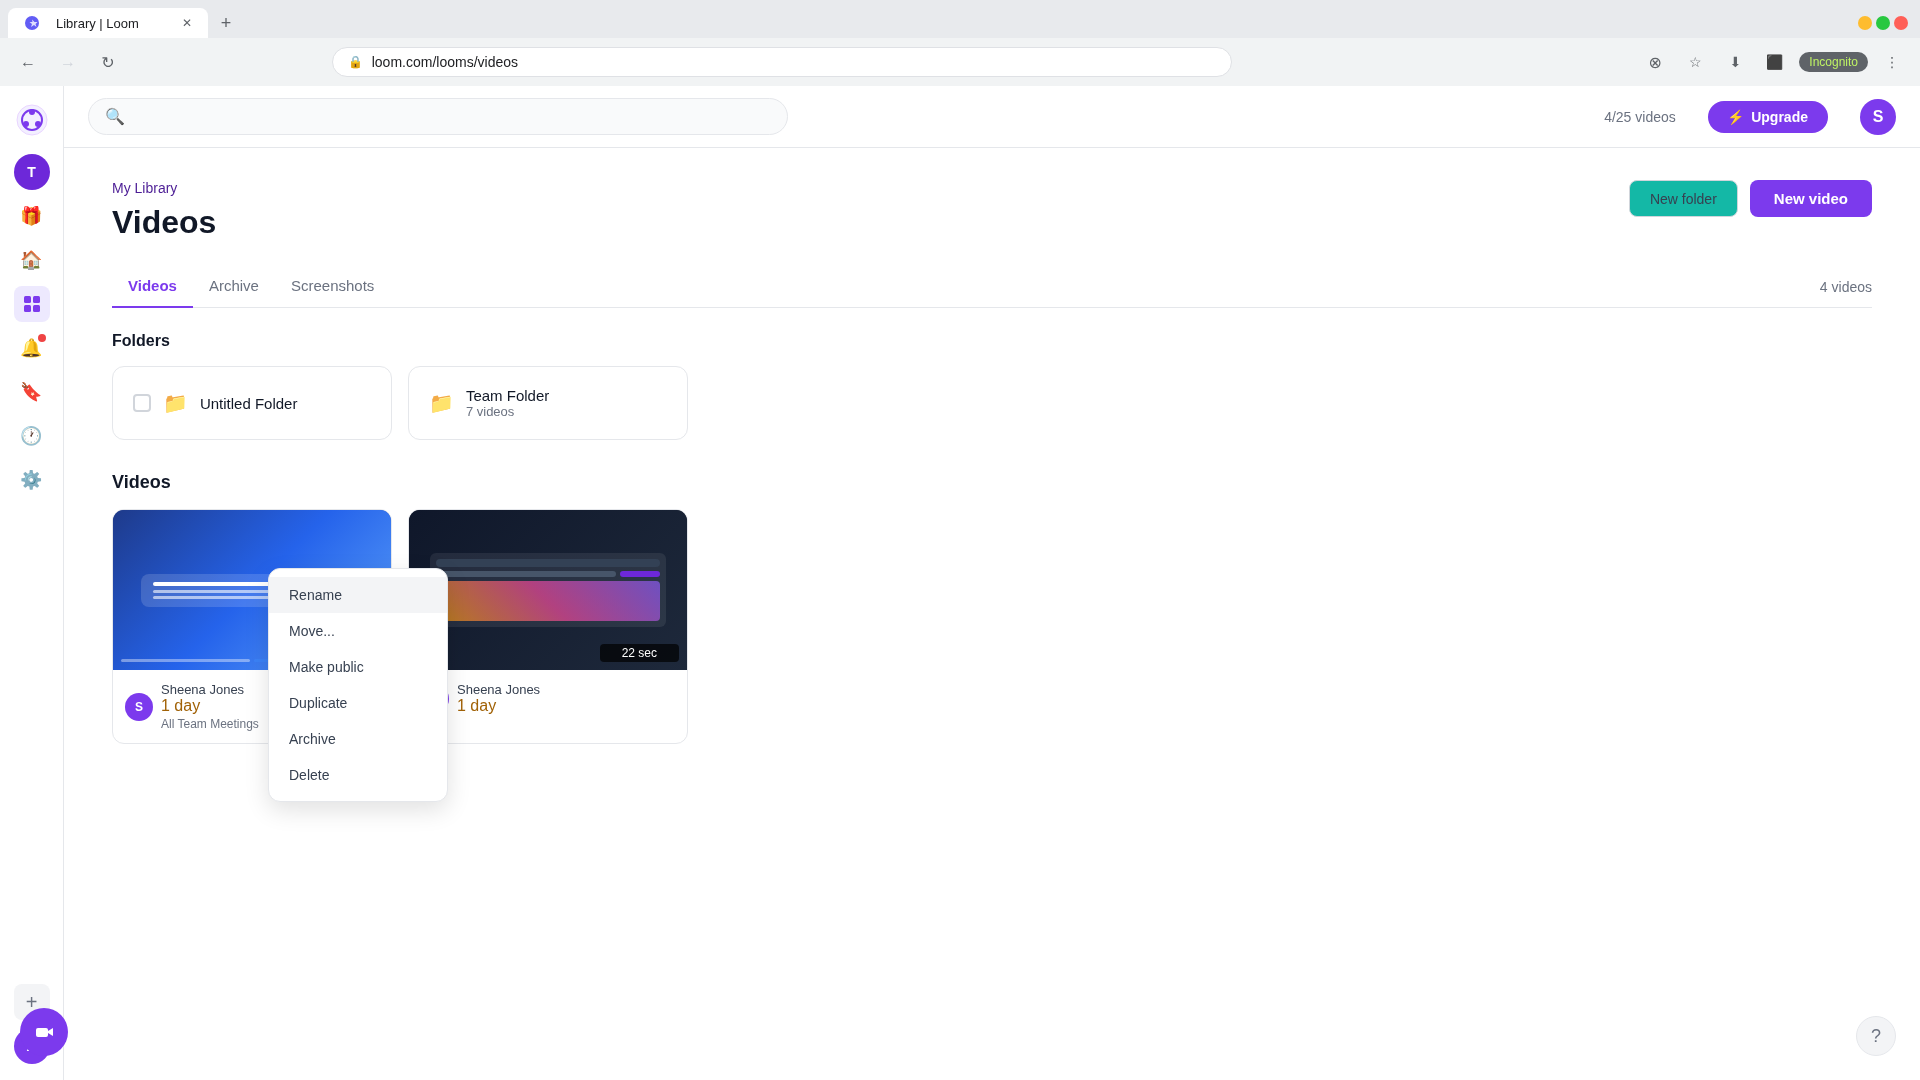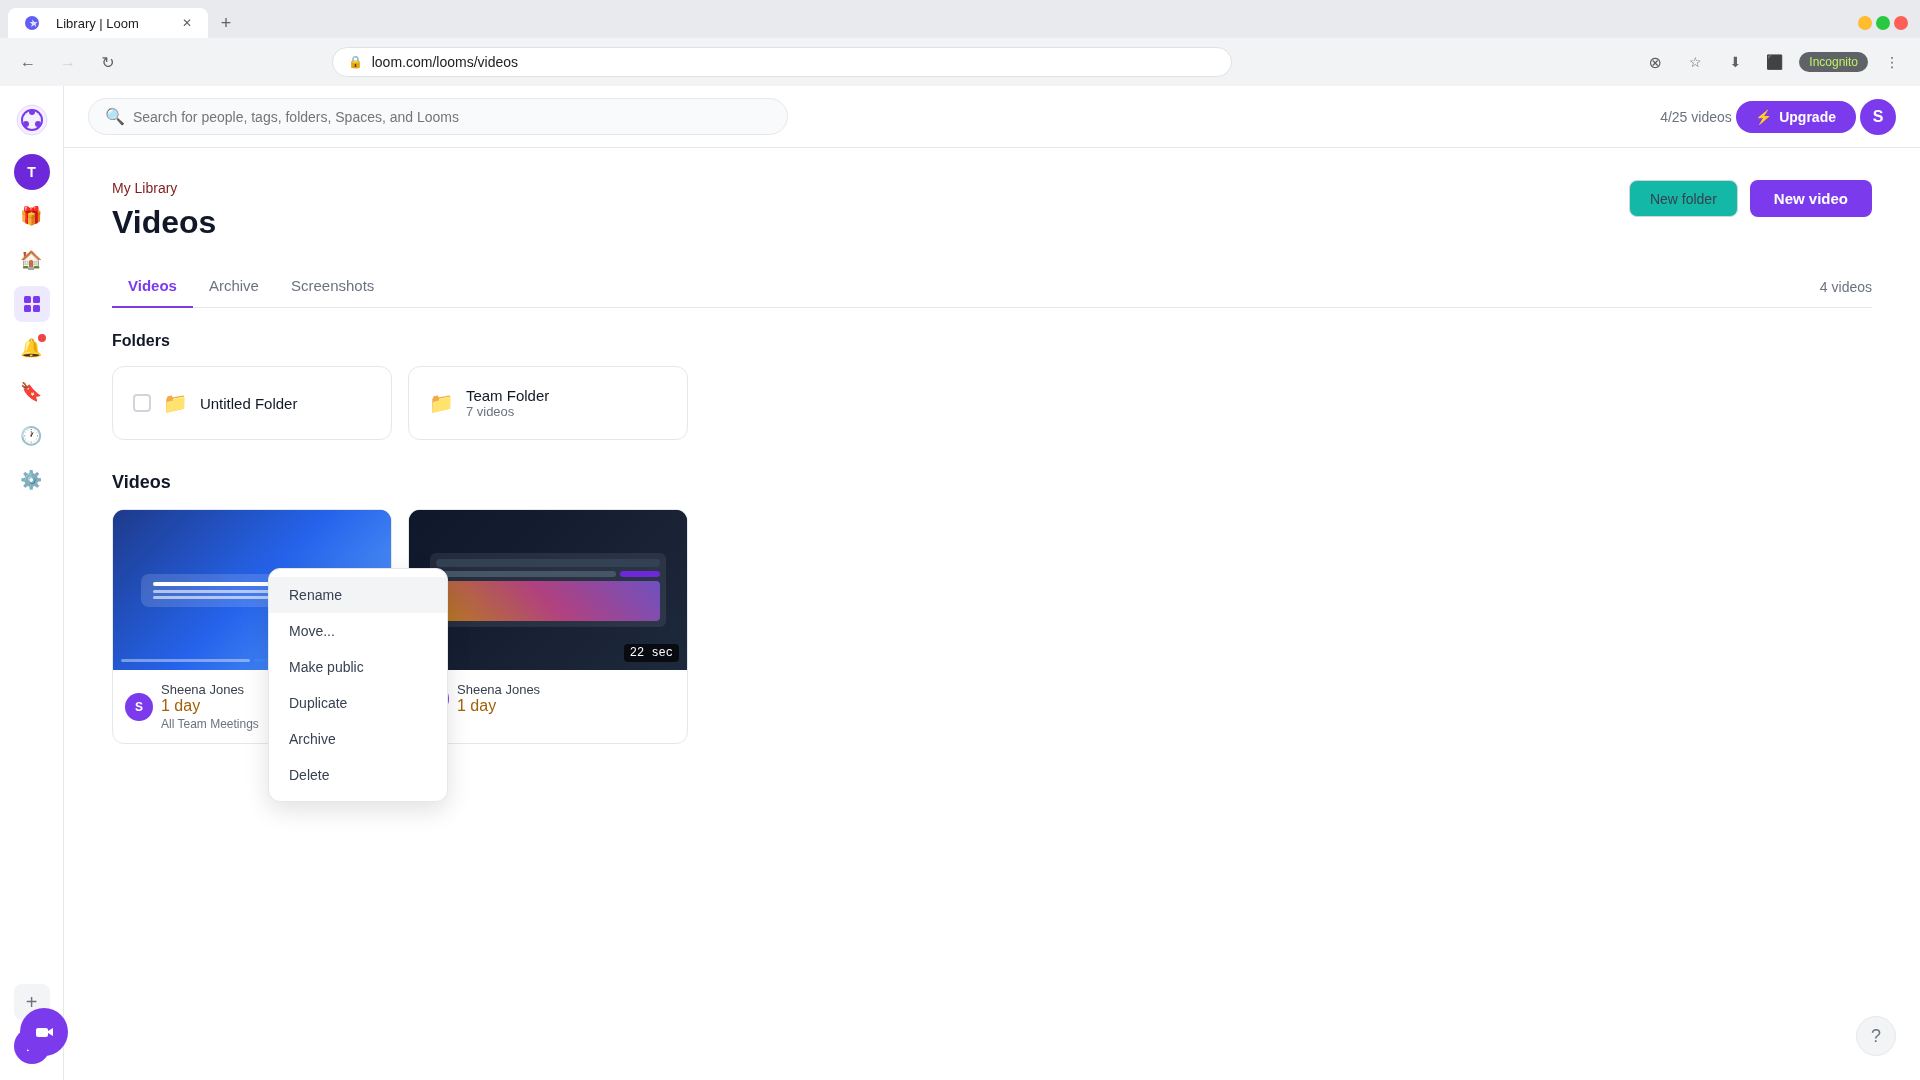--- a/index.html
+++ b/index.html
@@ -37,28 +37,28 @@
     .sidebar-user-avatar { width: 36px; height: 36px; border-radius: 50%; background: #7c3aed; color: #fff; display: flex; align-items: center; justify-content: center; font-size: 14px; font-weight: 600; cursor: pointer; }
 
     
     .main { flex: 1; display: flex; flex-direction: column; overflow: hidden; }
 
     
     .topbar { display: flex; align-items: center; padding: 12px 24px; border-bottom: 1px solid #e5e7eb; gap: 16px; }
     .search-box { flex: 1; max-width: 700px; background: #f9fafb; border: 1px solid #e5e7eb; border-radius: 24px; display: flex; align-items: center; padding: 8px 16px; gap: 8px; }
     .search-input { border: none; background: transparent; outline: none; font-size: 14px; color: #374151; width: 100%; }
     .search-icon { color: #9ca3af; font-size: 16px; }
-    .topbar-right { display: flex; align-items: center; gap: 4px; margin-left: auto; }
+    .topbar-right { display: flex; align-items: center; gap: 32px; margin-left: auto; }
     .video-count { font-size: 14px; color: #6b7280; }
     .upgrade-btn { background: #7c3aed; color: #fff; border: none; border-radius: 20px; padding: 8px 20px; font-size: 14px; font-weight: 600; cursor: pointer; display: flex; align-items: center; gap: 6px; }
     .user-avatar-top { width: 36px; height: 36px; border-radius: 50%; background: #7c3aed; color: #fff; display: flex; align-items: center; justify-content: center; font-size: 16px; font-weight: 600; cursor: pointer; }
 
     
     .content { flex: 1; overflow-y: auto; padding: 32px 48px; position: relative; }
-    .breadcrumb { font-size: 14px; color: #7f1d1d; margin-bottom: 8px; }
+    .breadcrumb { font-size: 14px; color: #4c1d95; margin-bottom: 8px; }
     .page-title { font-size: 32px; font-weight: 700; color: #111827; margin-bottom: 24px; }
     .tab-item { padding: 12px 16px; font-size: 15px; color: #6b7280; cursor: pointer; border-bottom: 2px solid transparent; margin-bottom: -1px; }
     .tab-item.active { color: #7c3aed; border-bottom-color: #7c3aed; font-weight: 600; }
     .tabs-right { margin-left: auto; padding: 12px 0; font-size: 14px; color: #6b7280; }
     .new-folder-btn { background: #14b8a6; border: 1px solid #d1d5db; border-radius: 8px; padding: 8px 20px; font-size: 14px; font-weight: 500; color: #374151; cursor: pointer; }
     .new-video-btn { background: #7c3aed; color: #fff; border: none; border-radius: 8px; padding: 10px 24px; font-size: 15px; font-weight: 600; cursor: pointer; }
     .header-buttons { display: flex; gap: 12px; position: absolute; top: 32px; right: 48px; }
 
     
     .section-title { font-size: 16px; font-weight: 600; color: #111827; margin-bottom: 16px; }
@@ -71,21 +71,21 @@
     
     .context-menu { position: absolute; left: 204px; top: 420px; background: #fff; border: 1px solid #e5e7eb; border-radius: 12px; box-shadow: 0 8px 24px rgba(0,0,0,0.12); padding: 8px 0; z-index: 100; min-width: 180px; }
     .context-menu-item { padding: 10px 20px; font-size: 14px; color: #374151; cursor: pointer; }
     .context-menu-item.hovered { background: #f3f4f6; }
 
     
     .videos-section-title { font-size: 18px; font-weight: 600; color: #111827; margin-bottom: 16px; }
     .videos-grid { display: flex; gap: 16px; flex-wrap: wrap; }
     .video-card { background: #fff; border: 1px solid #e5e7eb; border-radius: 12px; overflow: hidden; width: 280px; cursor: pointer; }
     .video-thumb { width: 100%; height: 160px; background: #1e40af; position: relative; overflow: hidden; }
-    .video-duration { position: absolute; bottom: 8px; right: 8px; background: rgba(0,0,0,0.7); color: #fff; font-size: 12px; padding: 2px 6px; border-radius: 4px; font-family: Liberation Mono, monospace; }
+    .video-duration { position: absolute; bottom: 8px; right: 8px; background: rgba(0,0,0,0.7); color: #fff; font-size: 12px; padding: 2px 22px; border-radius: 4px; }
     .video-info { padding: 12px; }
     .video-user { display: flex; align-items: center; gap: 8px; }
     .video-user-avatar { width: 28px; height: 28px; border-radius: 50%; background: #7c3aed; color: #fff; display: flex; align-items: center; justify-content: center; font-size: 12px; font-weight: 600; }
     .video-user-name { font-size: 13px; color: #374151; font-weight: 500; }
     .video-date { font-size: 16px; color: #a16207; }
     .video-tags { font-size: 12px; color: #6b7280; margin-top: 2px; }
     .thumb-blue { background: linear-gradient(135deg, #1e3a8a 0%, #2563eb 100%); }
     .thumb-dark { background: linear-gradient(135deg, #0f172a 0%, #1e293b 100%); }
 
     
@@ -205,21 +205,20 @@
       </div>
       <div class="sidebar-user-avatar">A</div>
     </div>
   </div>
 
   <div class="main">
 
     <div class="topbar">
       <div class="search-box">
         <span class="search-icon">🔍</span>
-        <input class="search-input" type="text" placeholder="Search for people, tags, folders, Spaces, and Looms" style="">
       </div>
       <div class="topbar-right">
         <span class="video-count">4/25 videos</span>
         <button class="upgrade-btn">
           <span>⚡</span>
           <span>Upgrade</span>
         </button>
         <div class="user-avatar-top">S</div>
       </div>
     </div>

